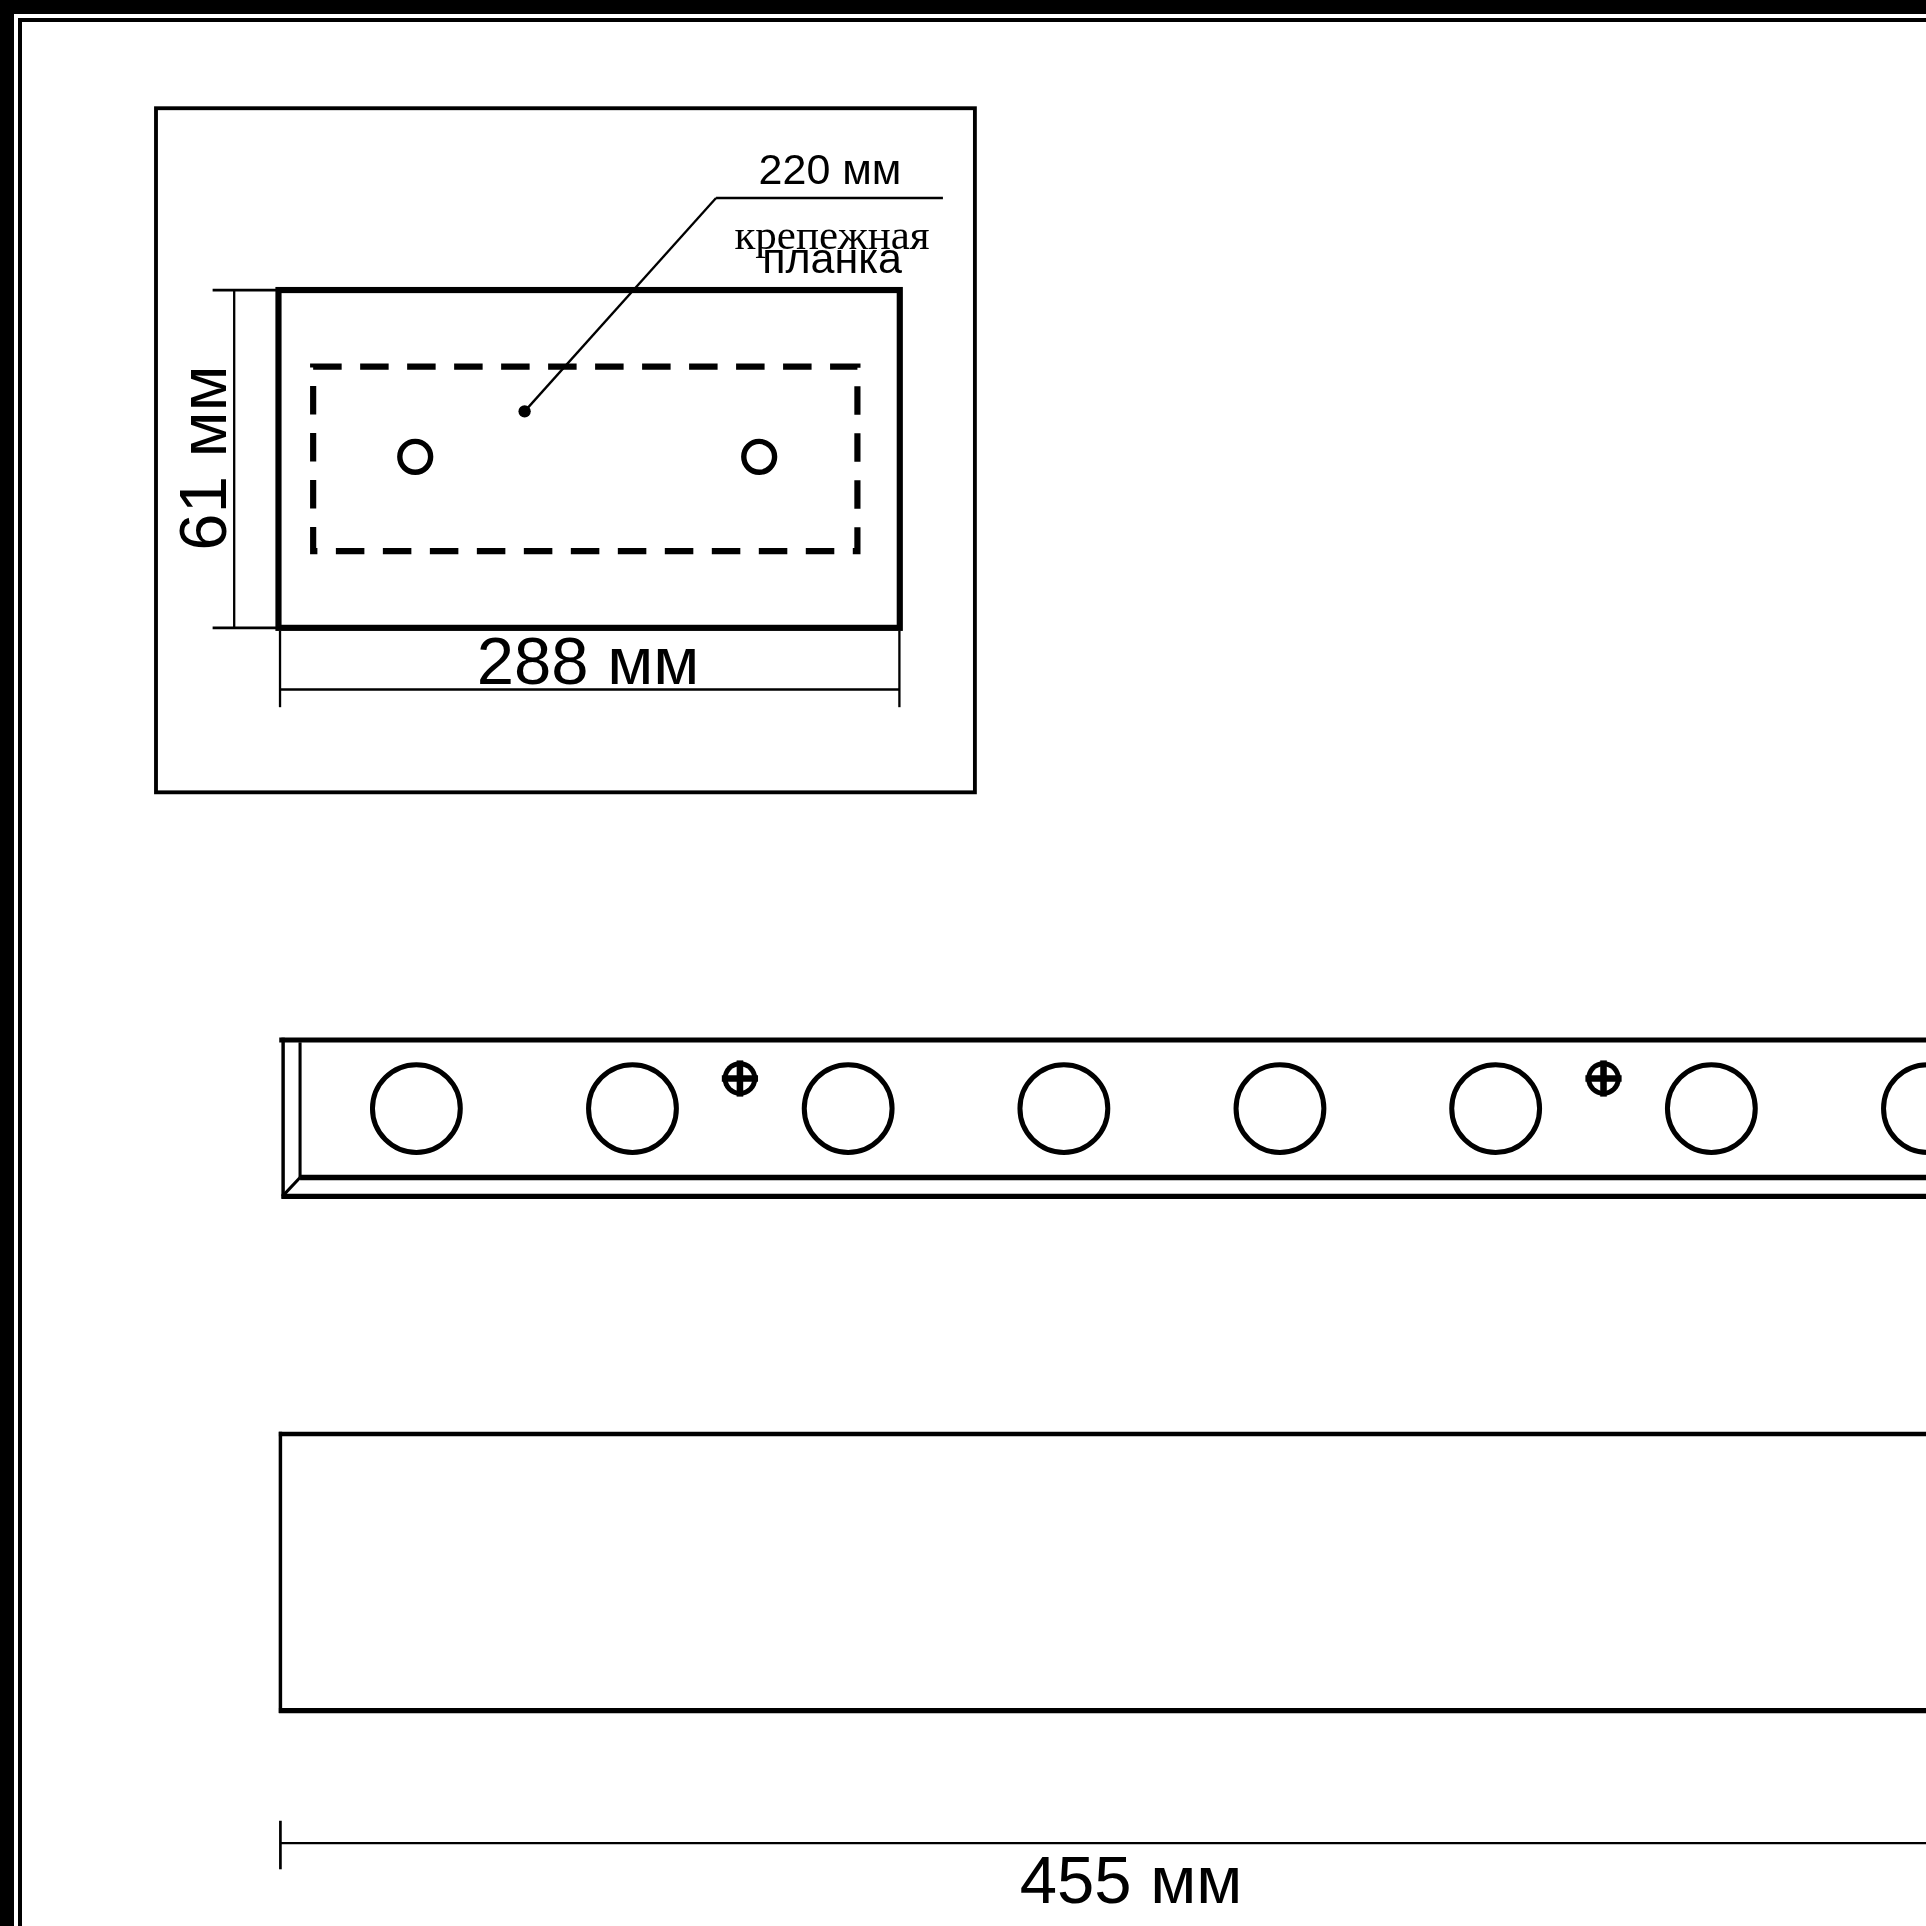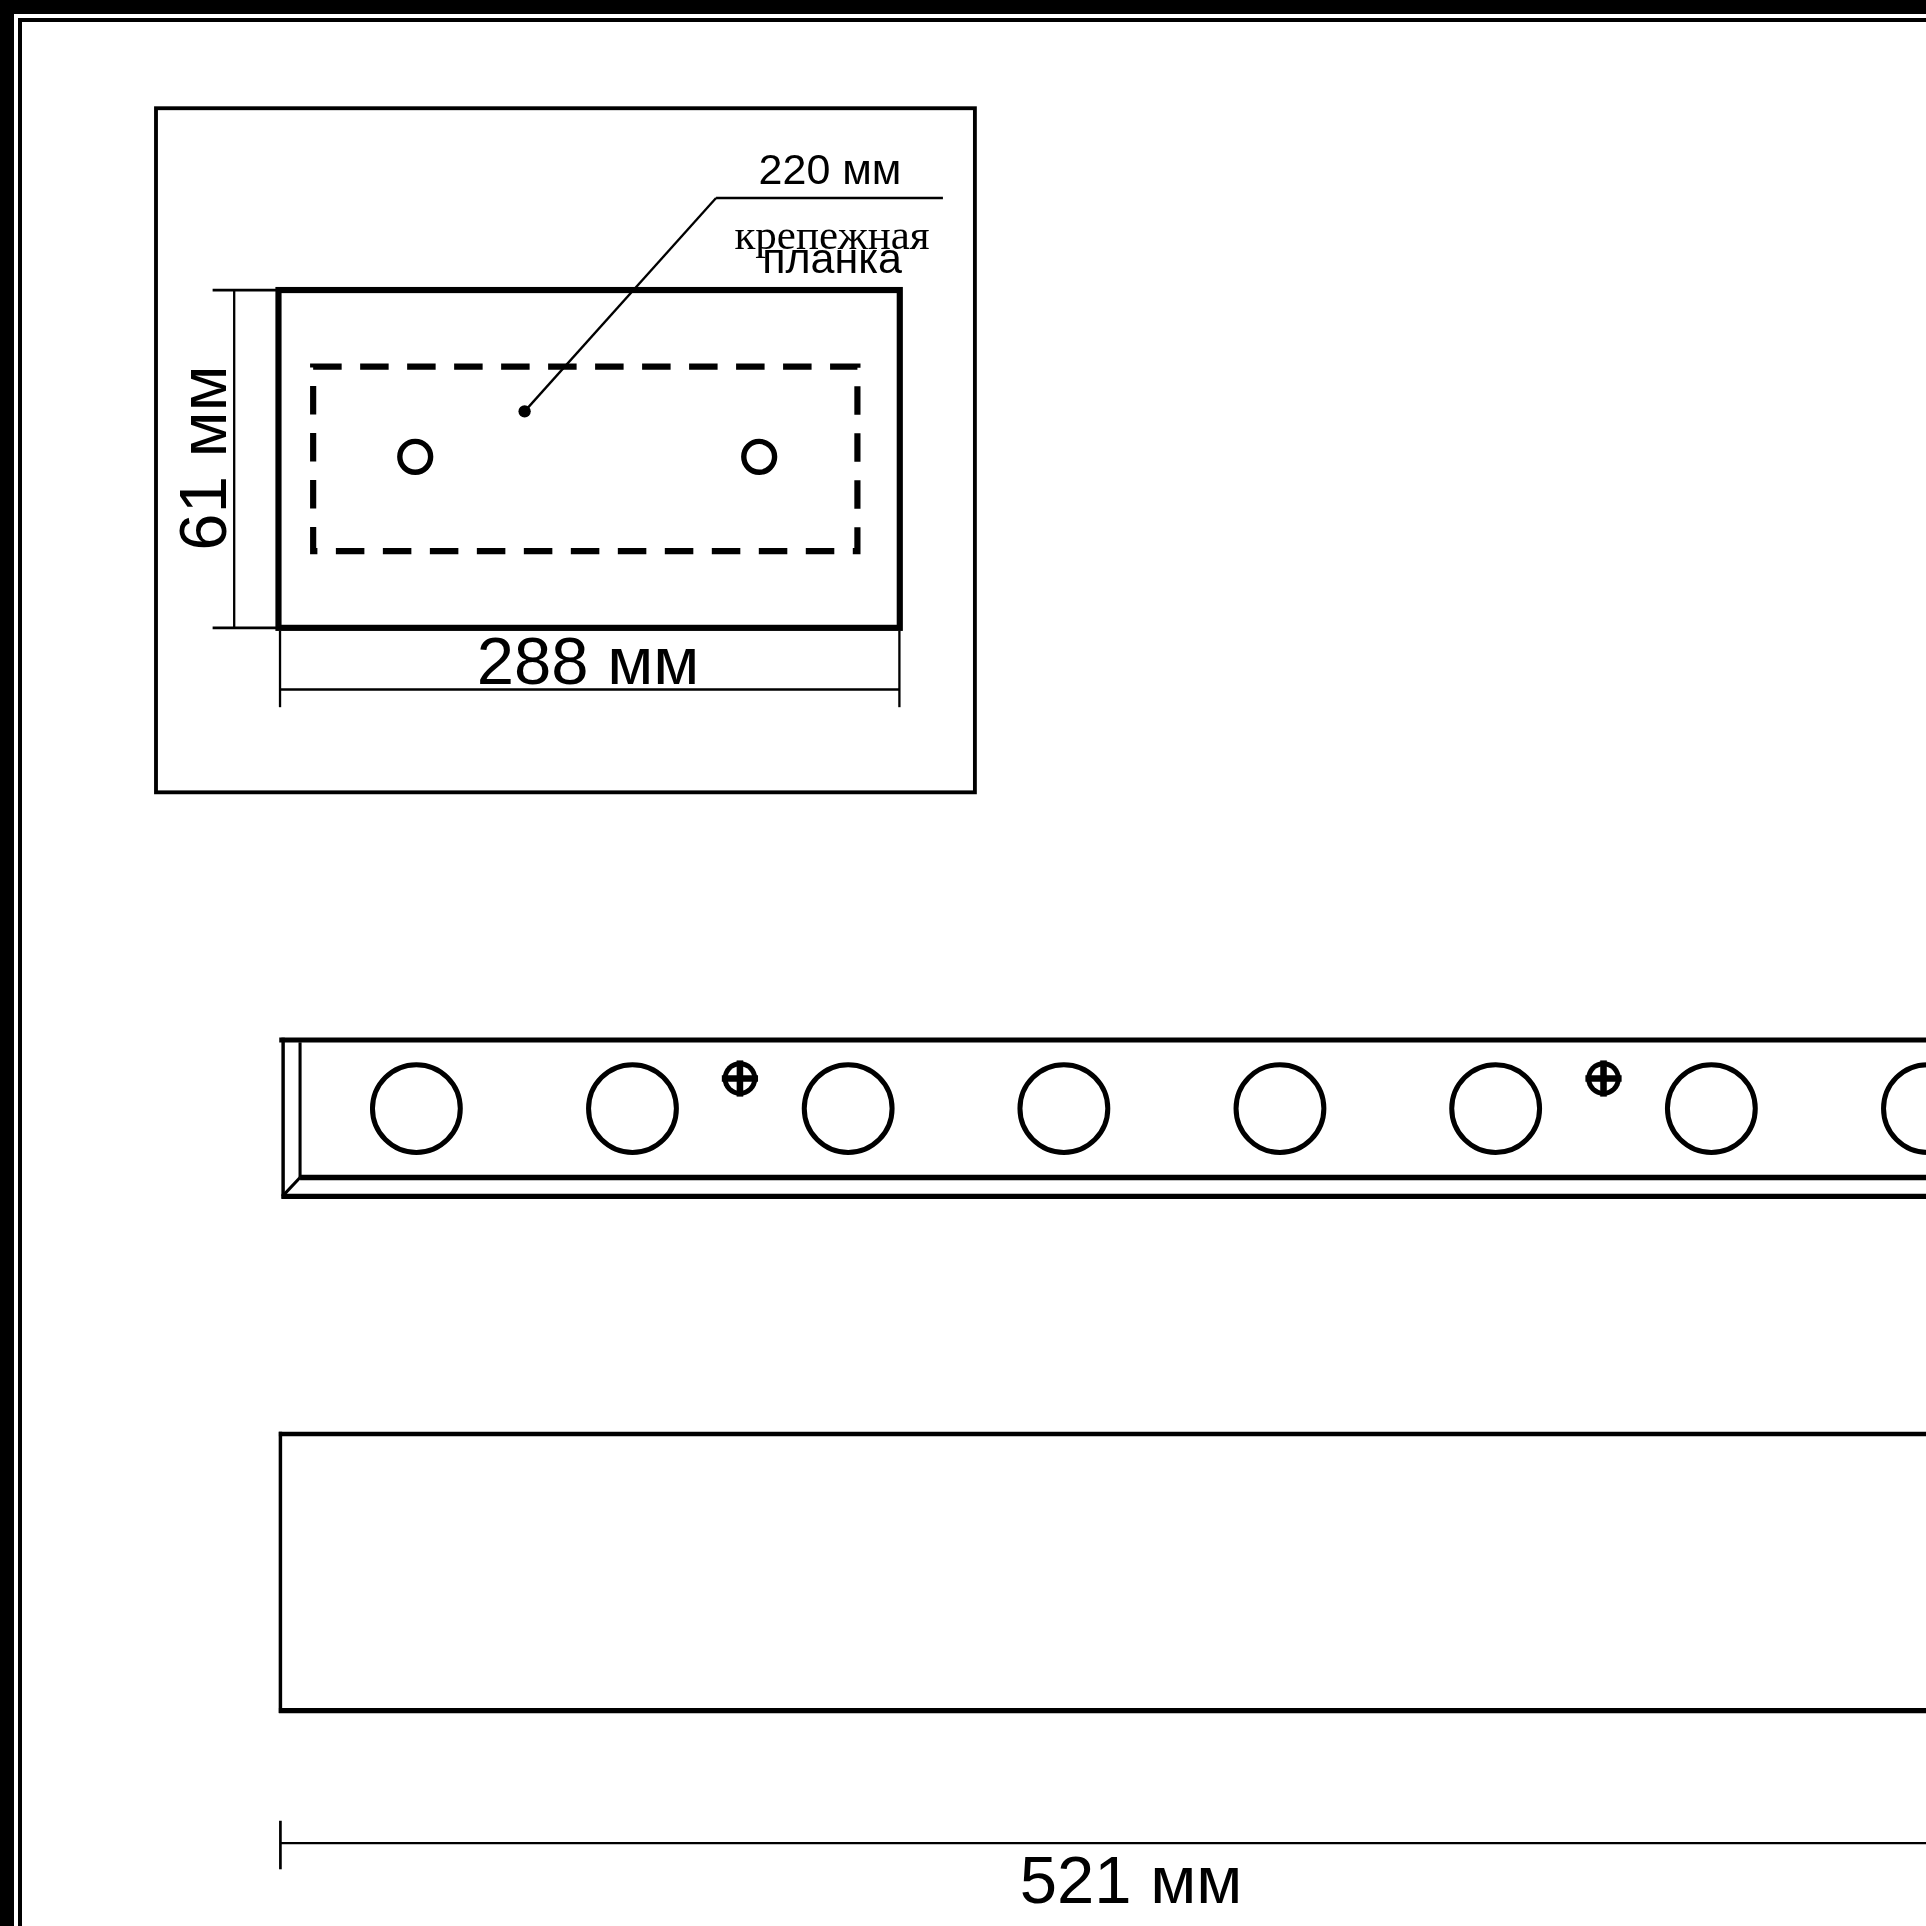--- a/index.html
+++ b/index.html
@@ -134,14 +134,14 @@
     <line x1="5350" y1="4727" x2="5350" y2="4853" stroke-width="7"></line>
   </g>
 </svg>
 
 <div class="label note" style="left:830px; top:169px;">220 мм</div>
 <div class="label note" style="left:832px; top:234px;font-family:Liberation Serif, serif;">крепежная</div>
 <div class="label note" style="left:832px; top:258px;">планка</div>
 <div class="label dim vertical" style="left:202px; top:458px;">61 мм</div>
 <div class="label dim" style="left:588px; top:660px;">288 мм</div>
 
-<div class="label dim" style="left:1131px; top:1879px;">521 мм</div>
+<div class="label dim" style="left:1131px; top:1879px;">455 мм</div>
 
 
 </body></html>

